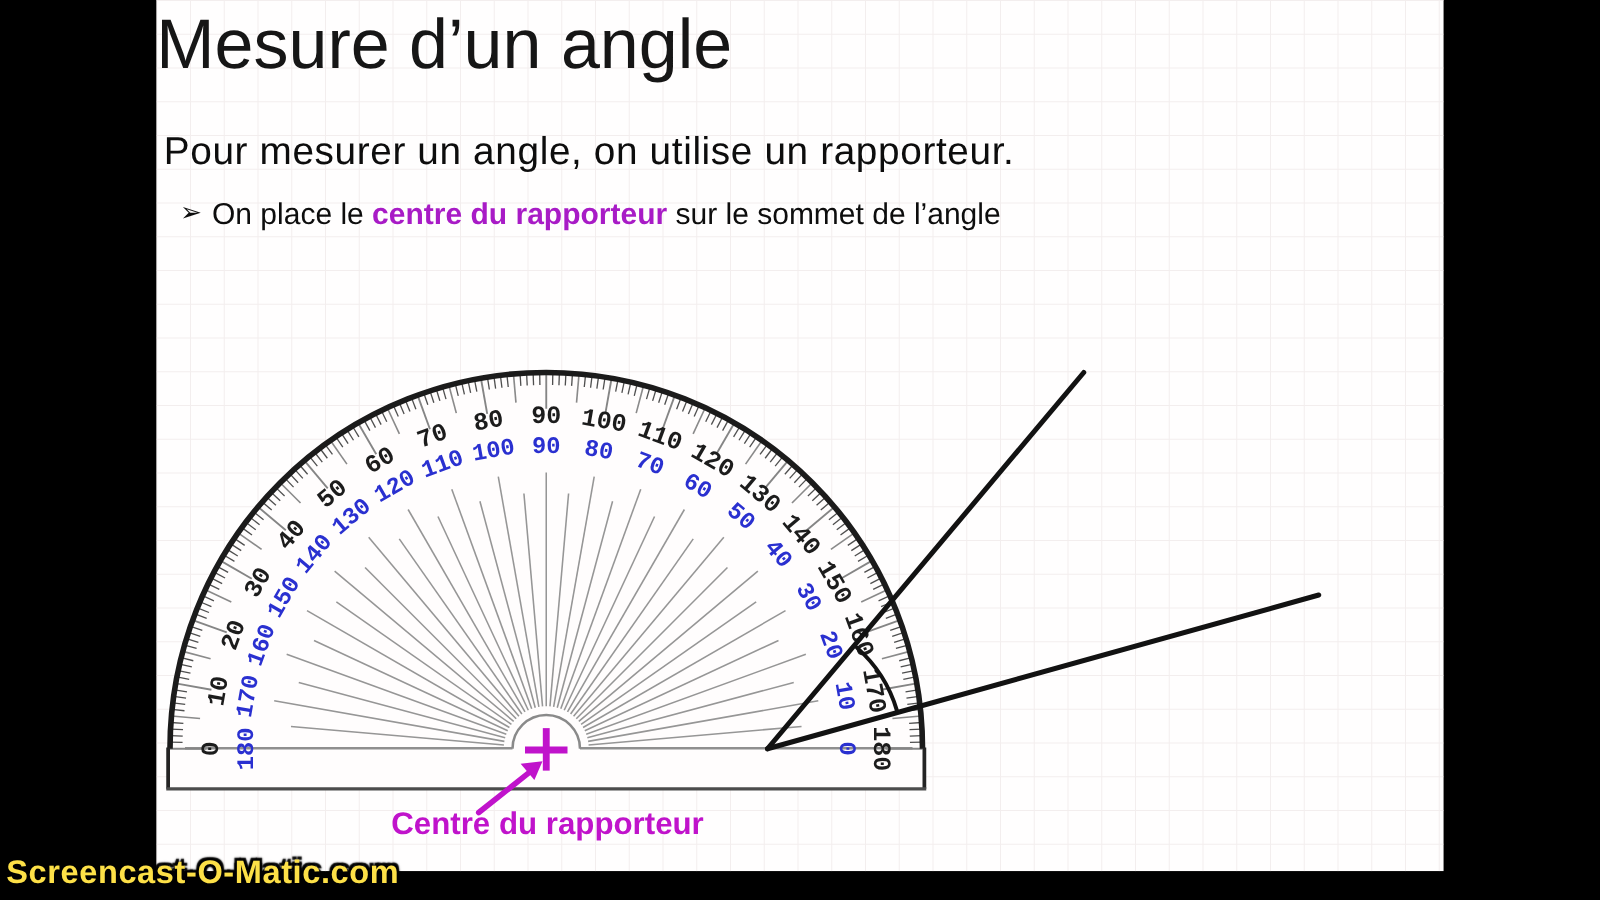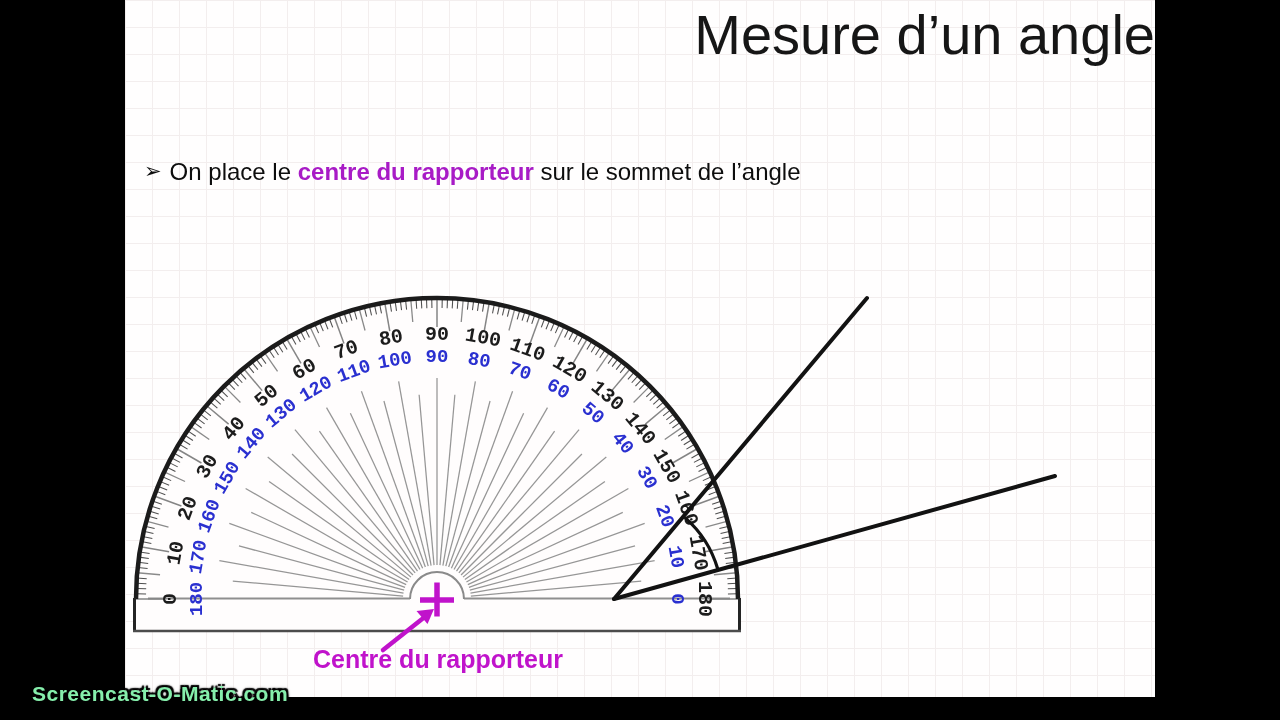--- a/index.html
+++ b/index.html
@@ -8,43 +8,44 @@
   .bar{position:absolute;background:#000;}
   .bar-left{left:0;top:0;width:125px;height:720px;}
   .bar-right{left:1155px;top:0;width:125px;height:720px;}
   .bar-bottom{left:0;top:697px;width:1280px;height:23px;}
   .content{position:absolute;left:125px;top:0;width:1030px;height:697px;
            background-color:#fffefe;
            background-image:linear-gradient(#f3eeee 1px,transparent 1px),
                             linear-gradient(90deg,#f3eeee 1px,transparent 1px);
            background-size:27px 27px;}
   .slide-title{position:absolute;left:125px;top:2px;width:1030px;margin:0;
-               text-align:right;font-size:56px;font-weight:400;color:#161616;}
+               text-align:left;font-size:56px;font-weight:400;color:#161616;}
   .intro-line{position:absolute;left:131px;top:103px;margin:0;font-size:31px;
               letter-spacing:.5px;color:#0d0d0d;white-space:nowrap;}
   .bullet-line{position:absolute;left:140px;top:154px;margin:4px;font-size:24px;
                color:#0d0d0d;white-space:nowrap;}
   .bullet-line .marker{font-size:21px;margin-right:8px;position:relative;top:-2px;}
   .hl{font-weight:700;}
   #scene{position:absolute;left:0;top:0;pointer-events:none;}
   .center-label{position:absolute;left:312px;top:645px;width:252px;text-align:center;
                 font-size:25px;font-weight:700;white-space:nowrap;}
-  .watermark{position:absolute;left:5px;top:682px;font-size:21px;font-weight:700;
-             color:#86efac;letter-spacing:.5px;z-index:20;
+  .watermark{position:absolute;left:5px;top:682px;font-size:26px;font-weight:700;
+             color:#fde047;letter-spacing:.5px;z-index:20;
              text-shadow:2px 2px 1px #000,-2px -2px 1px #000,2px -2px 1px #000,
-                         -2px 2px 1px #000,0 0 4px #000;margin-left:27px;}
+                         -2px 2px 1px #000,0 0 4px #000;}
 </style>
 </head>
 <body>
 
 <div class="stage">
   <div class="content"></div>
 
   <h1 class="slide-title">Mesure d’un angle</h1>
 
+  <p class="intro-line">Pour mesurer un angle, on utilise un rapporteur.</p>
 
   <p class="bullet-line"><span class="marker">➢</span><span>On place le </span><span class="hl" style="color: rgb(168, 27, 198);">centre du rapporteur</span><span> sur le sommet de l’angle</span></p>
 
   <svg id="scene" width="1280" height="720" viewBox="0 0 1280 720">
       <g>
         <path d="M 136 599 A 301 301 0 0 1 738 599 L 740 631 L 134 631 Z" fill="#fffdfd"></path>
       </g>
       <g>
         <line x1="470.87061973511936" y1="596.0367047465796" x2="641.2199131088079" y2="581.1330727367301" stroke="#969696" stroke-width="1.25"></line>
         <line x1="470.4834636024151" y1="593.0959619593243" x2="654.642513415698" y2="560.6237527356084" stroke="#969696" stroke-width="1.25"></line>

